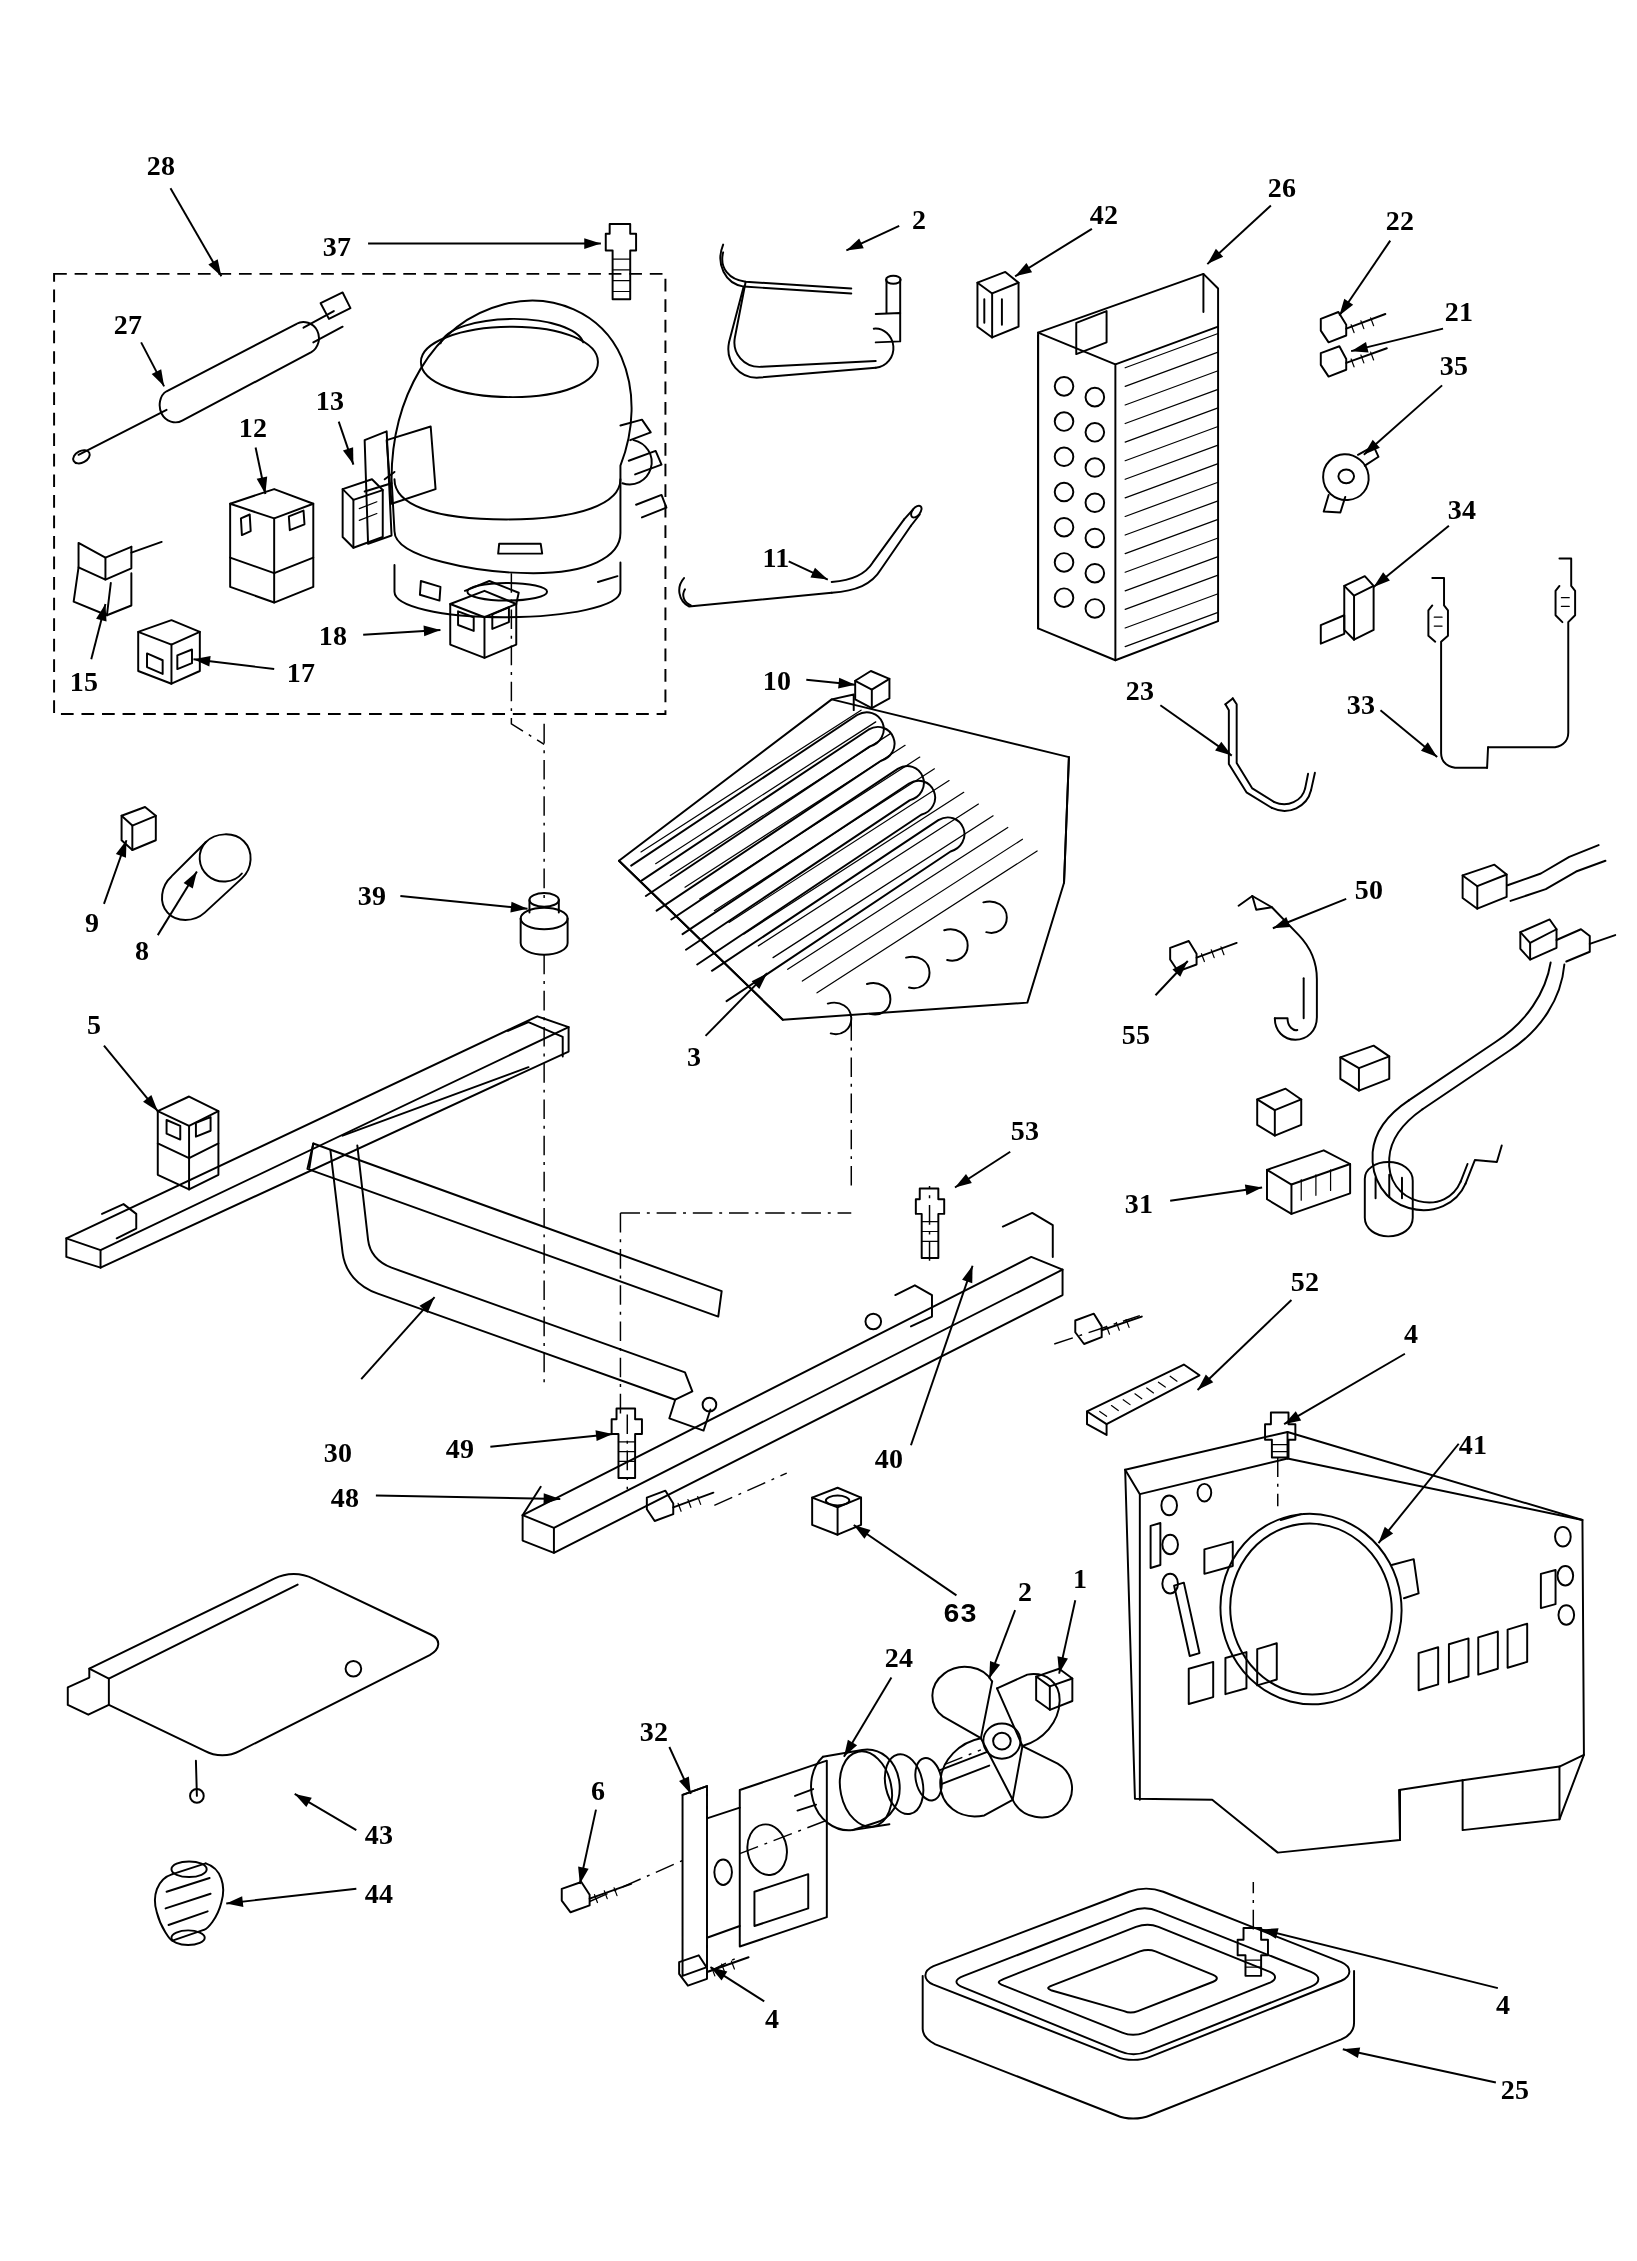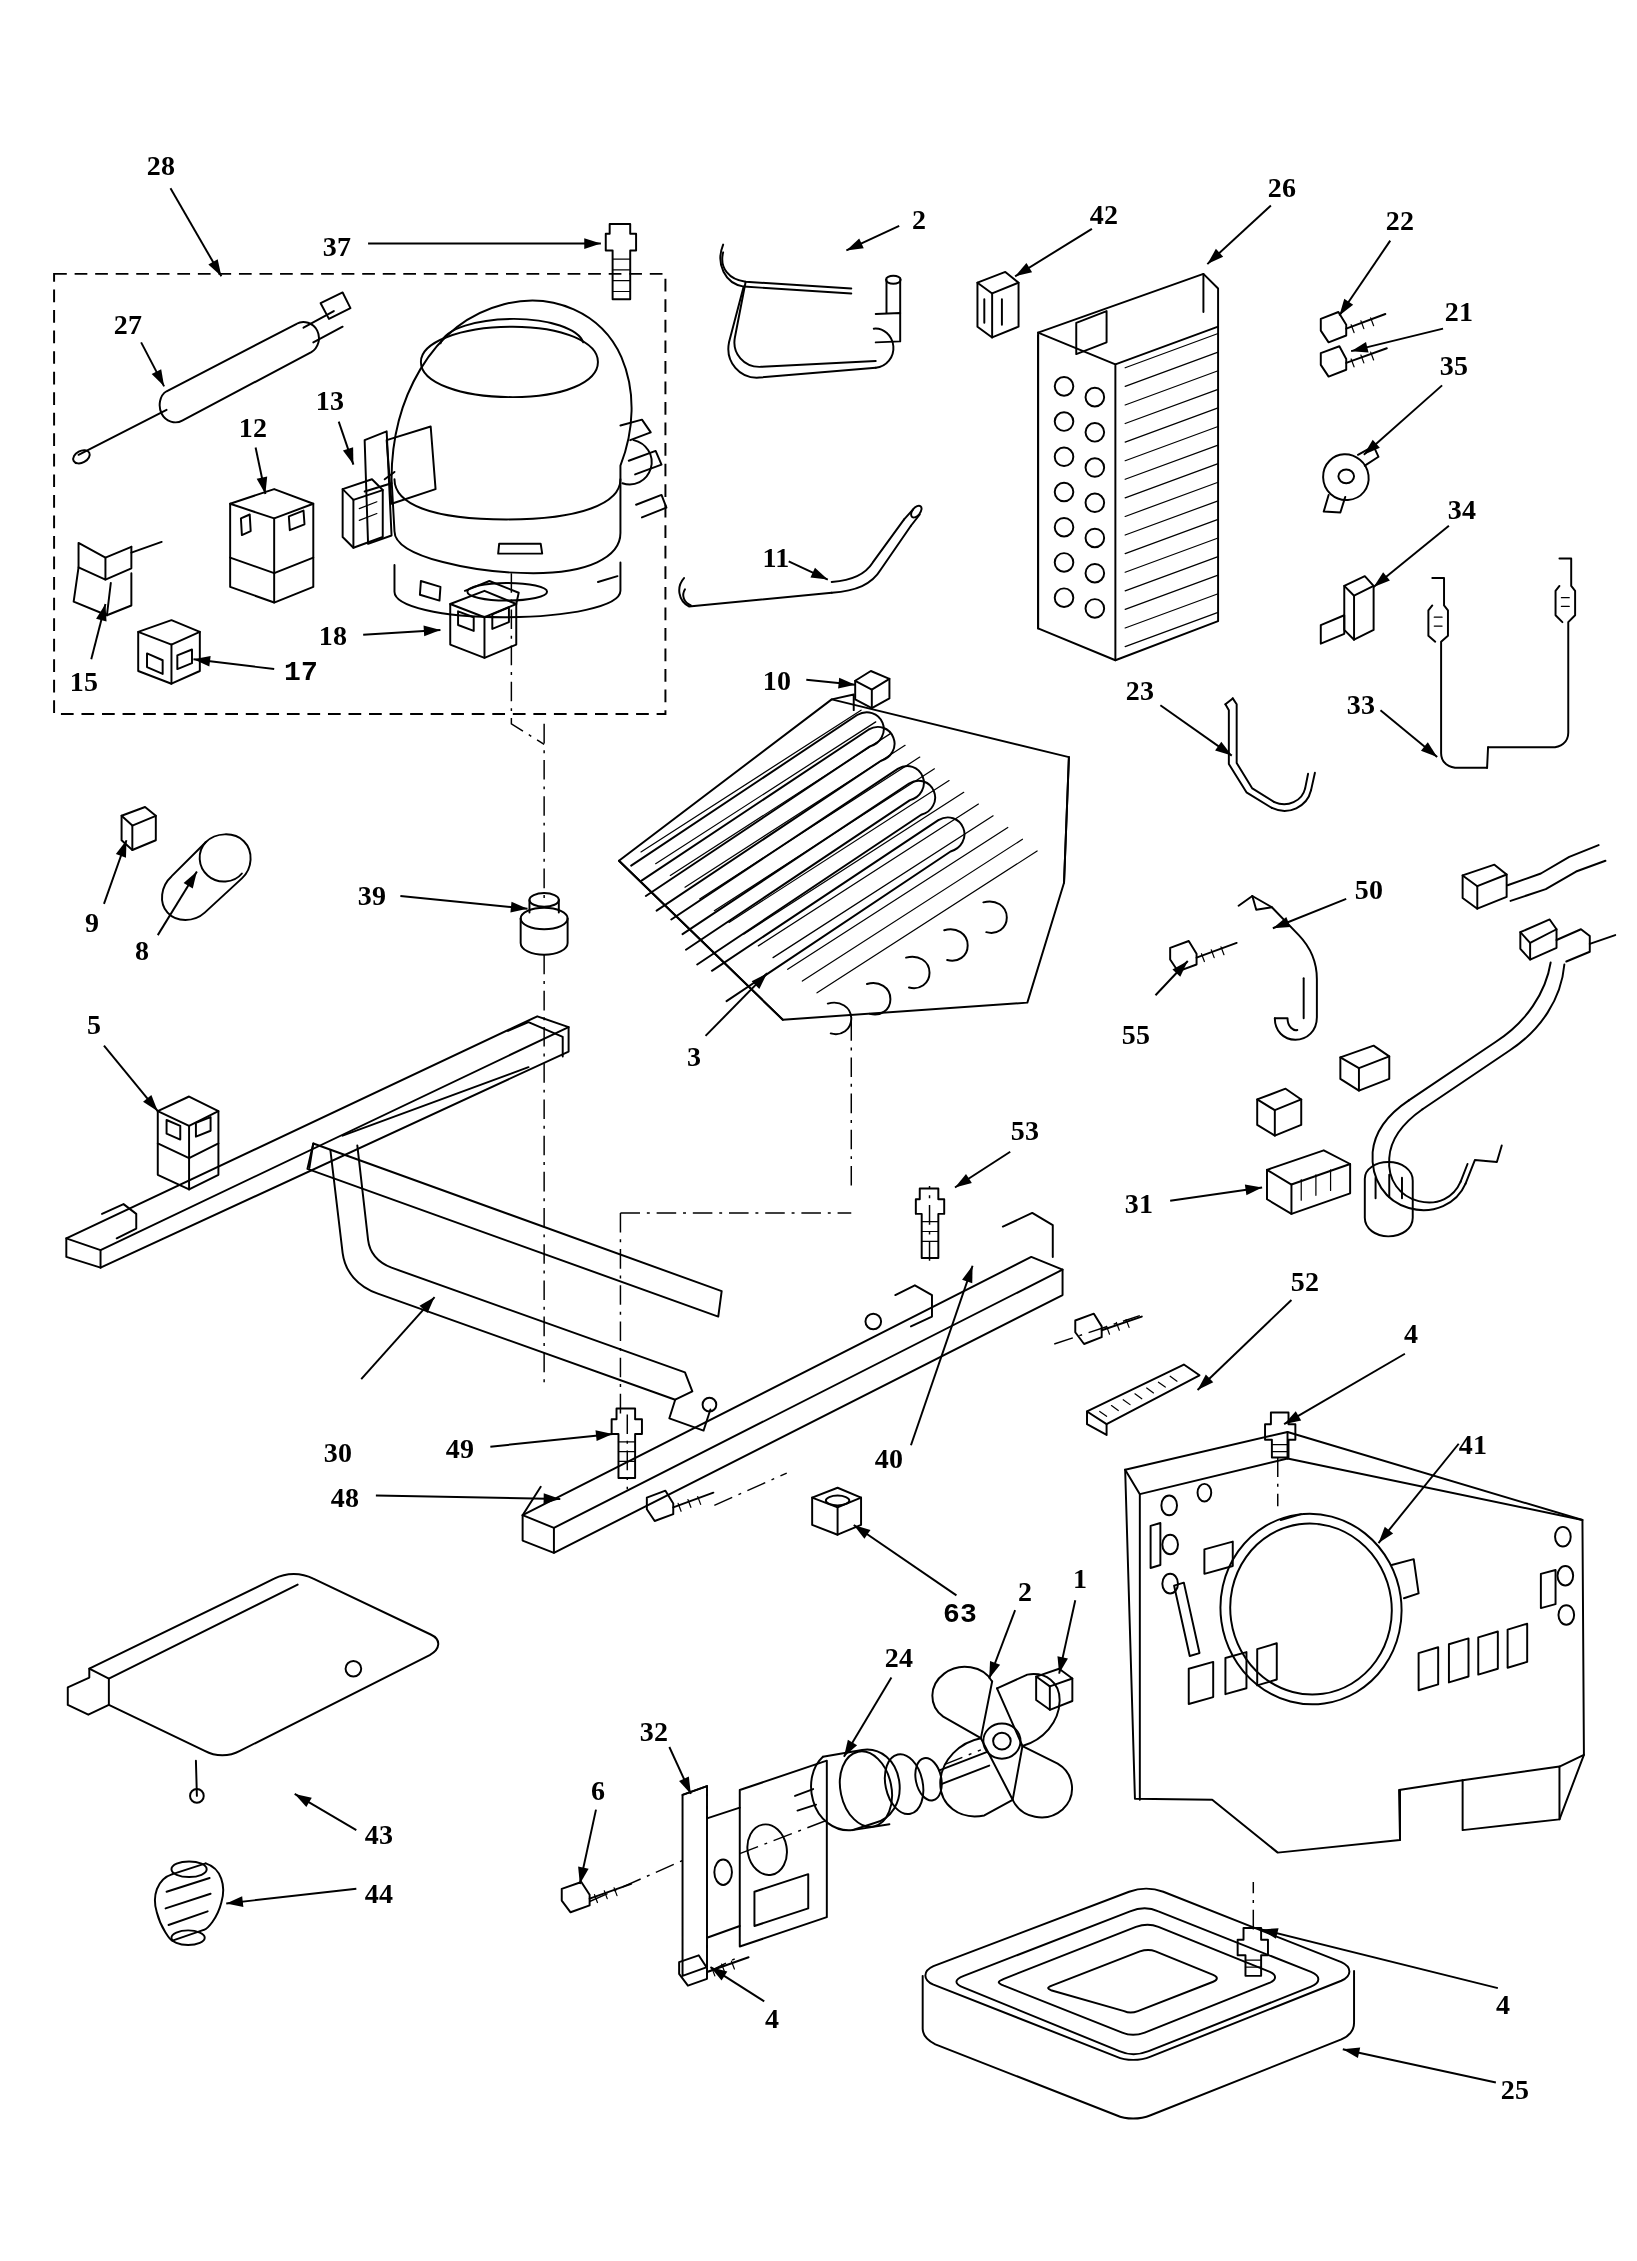--- a/index.html
+++ b/index.html
@@ -700,21 +700,21 @@
 
   </svg>
 
   <div id="callout-layer">
       <div class="callout" style="left: 161px; top: 166px;">28</div>
       <div class="callout" style="left: 337px; top: 247px;">37</div>
       <div class="callout" style="left: 128px; top: 325px;">27</div>
       <div class="callout" style="left: 330px; top: 401px;">13</div>
       <div class="callout" style="left: 253px; top: 428px;">12</div>
       <div class="callout" style="left: 333px; top: 636px;">18</div>
-      <div class="callout" style="left: 301px; top: 673px; font-family: Liberation Mono, monospace;">17</div>
+      <div class="callout" style="left: 301px; top: 673px;">17</div>
       <div class="callout" style="left: 84px; top: 682px;">15</div>
       <div class="callout" style="left: 919px; top: 220px;">2</div>
       <div class="callout" style="left: 1104px; top: 215px;">42</div>
       <div class="callout" style="left: 1282px; top: 188px;">26</div>
       <div class="callout" style="left: 1400px; top: 221px;">22</div>
       <div class="callout" style="left: 1459px; top: 312px;">21</div>
       <div class="callout" style="left: 1454px; top: 366px;">35</div>
       <div class="callout" style="left: 1462px; top: 510px;">34</div>
       <div class="callout" style="left: 776px; top: 558px;">11</div>
       <div class="callout" style="left: 777px; top: 681px;">10</div>

